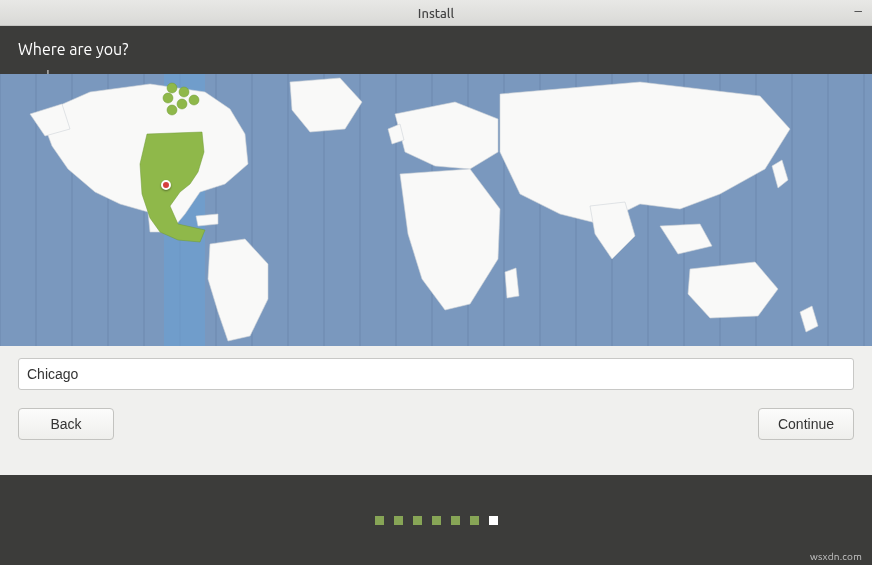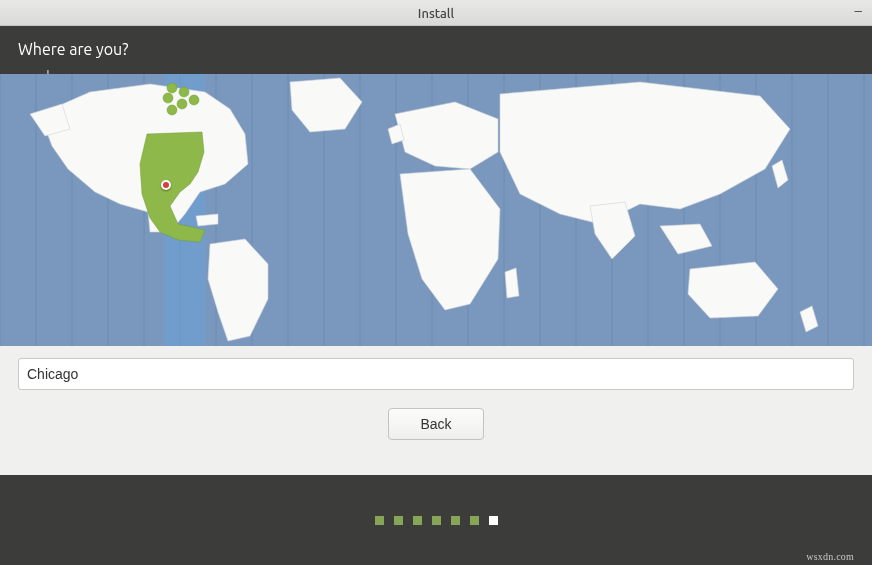--- a/index.html
+++ b/index.html
@@ -94,21 +94,21 @@
     height: 32px;
     border: 1px solid #c8c8c6;
     border-radius: 3px;
     padding: 4px 8px;
     font-size: 14px;
     color: #333;
     background: #fff;
   }
   .button-row {
     display: flex;
-    justify-content: center;
+    justify-content: space-between;
     gap: 14px;
     padding: 4px 18px 16px 18px;
   }
   .btn {
     min-width: 96px;
     height: 32px;
     border: 1px solid #c3c3c0;
     border-radius: 4px;
     background: linear-gradient(#fcfcfb, #efefec);
     font-size: 14px;
@@ -130,26 +130,25 @@
   .dot {
     width: 9px;
     height: 9px;
     background: #87a556;
   }
   .dot.active {
     background: #fff;
   }
   .watermark {
     position: absolute;
-    right: 18px;
+    right: 10px;
     bottom: 3px;
     font-size: 10px;
     color: #c8c8c8;
     letter-spacing: 0.2px;
-    font-family: Liberation Serif, serif;
   }
 </style>
 </head>
 <body>
 
 <div class="titlebar">
   <span class="titlebar-title">Install</span>
   <span class="titlebar-min">–</span>
 </div>
 
@@ -243,20 +242,21 @@
 
   <div class="pin"></div>
 </div>
 
 <div class="form-area">
   <input type="text" class="tz-input" value="Chicago" style="">
 </div>
 
 <div class="button-row">
   <button class="btn">Back</button>
+  <button class="btn">Continue</button>
 </div>
 
 <div class="footer">
   <div class="dot"></div>
   <div class="dot"></div>
   <div class="dot"></div>
   <div class="dot"></div>
   <div class="dot"></div>
   <div class="dot"></div>
   <div class="dot active"></div>

